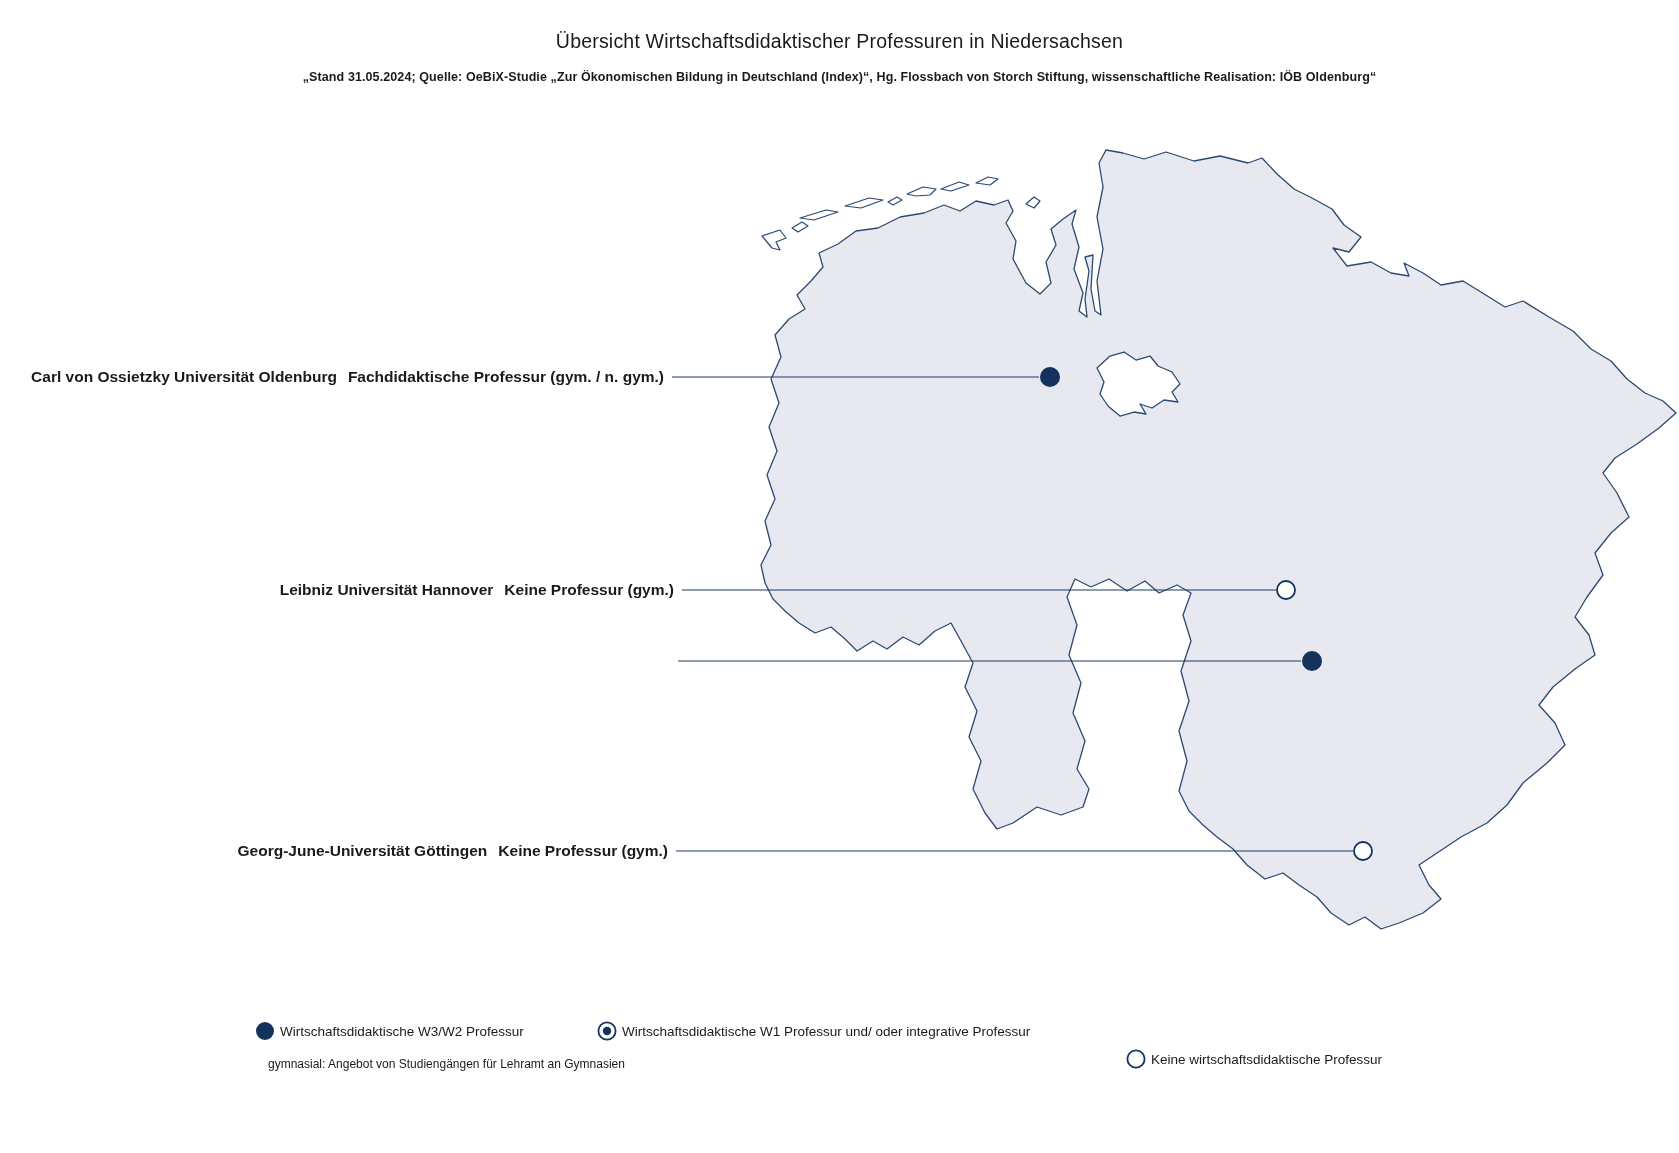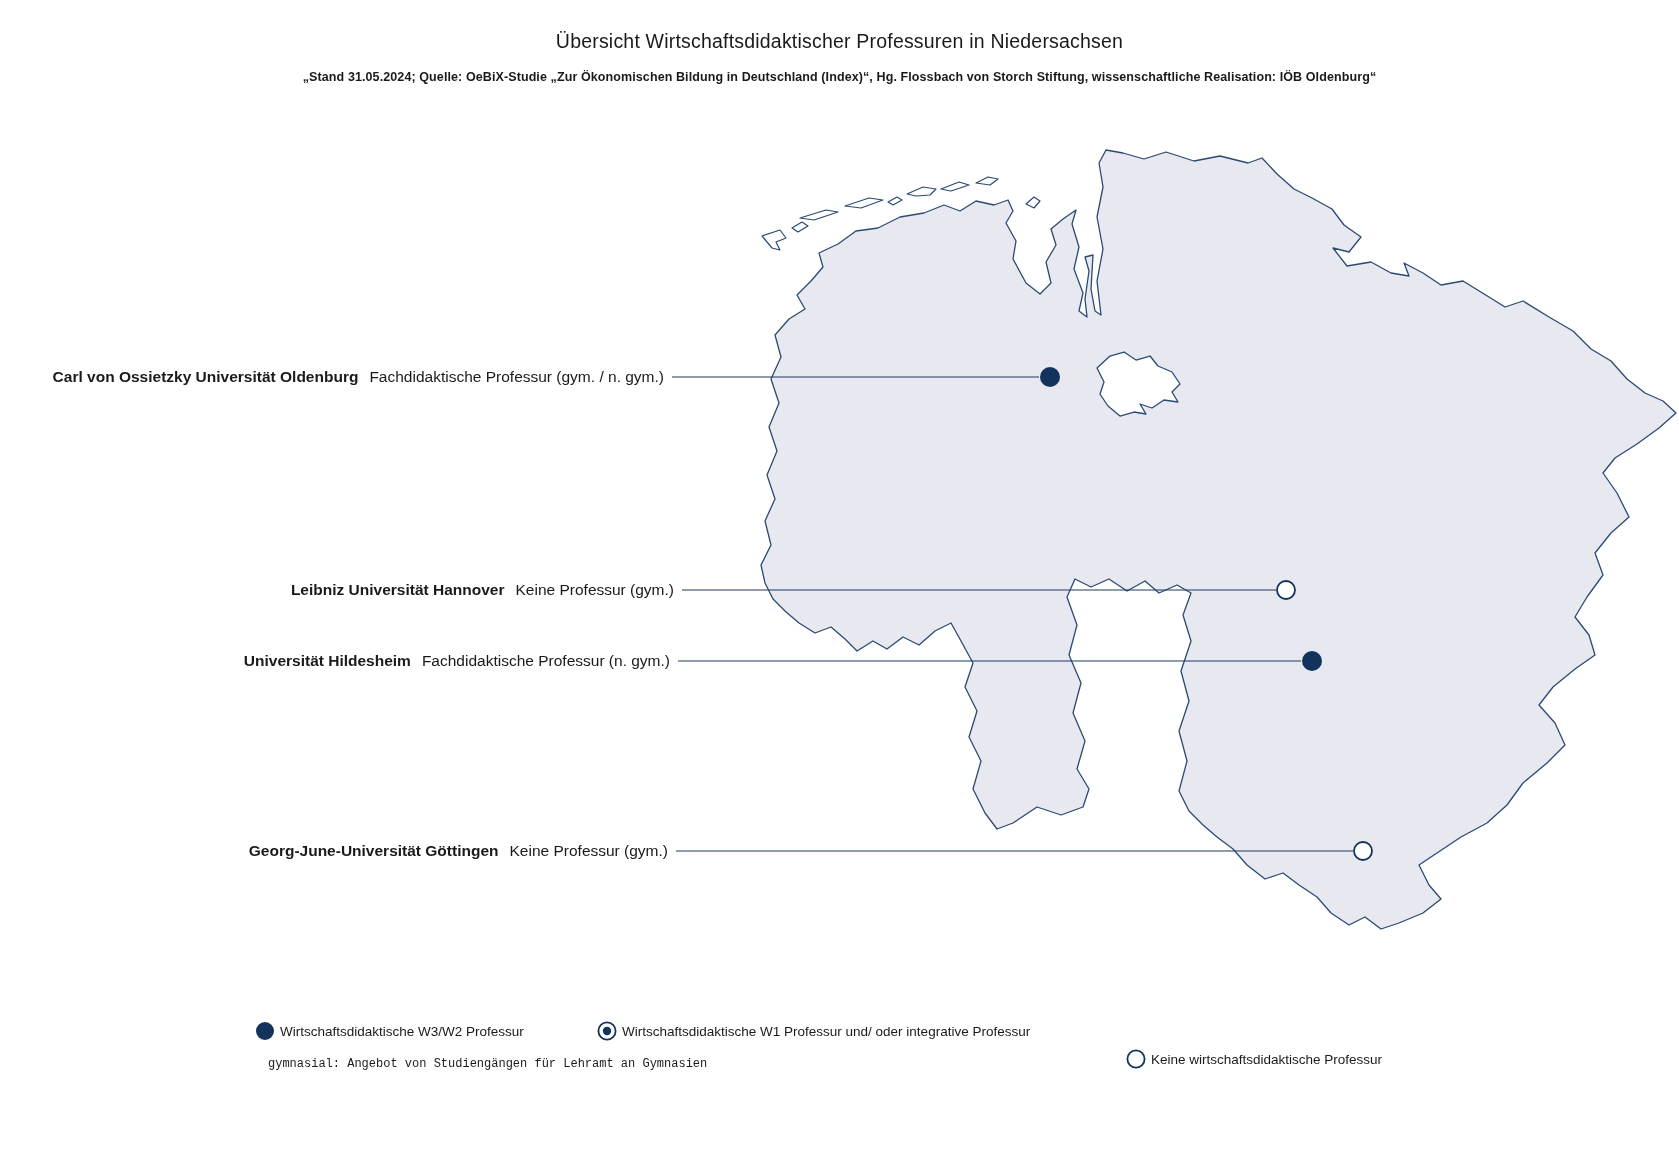--- a/index.html
+++ b/index.html
@@ -19,29 +19,29 @@
     position:absolute;top:70px;left:0;width:1679px;
     text-align:center;font-size:12.5px;font-weight:700;letter-spacing:.1px;
   }
   svg.map{position:absolute;left:0;top:0;}
   .uni-label{
     position:absolute;white-space:nowrap;
     font-size:15.5px;line-height:22px;height:22px;
     display:flex;gap:11px;align-items:flex-end;
   }
   .uni-name{font-weight:700;}
-  .uni-status{font-weight:400;}
+  .uni-status{font-weight:700;}
   .legend-item{
     position:absolute;display:flex;align-items:center;gap:5px;
     font-size:13.5px;white-space:nowrap;height:20px;
   }
   .legend-item svg{display:block;flex:0 0 auto;}
   .footnotes{
     position:absolute;left:268px;top:1054px;
-    font-size:12px;line-height:21px;font-weight:400;font-family:Liberation Mono, monospace;
+    font-size:12px;line-height:21px;font-weight:400;
   }
 </style>
 </head>
 <body>
 
 <div id="stage">
 
   <div class="title">Übersicht Wirtschaftsdidaktischer Professuren in Niedersachsen</div>
   <div class="subtitle">„Stand 31.05.2024; Quelle: OeBiX-Studie „Zur Ökonomischen Bildung in Deutschland (Index)“, Hg. Flossbach von Storch Stiftung, wissenschaftliche Realisation: IÖB Oldenburg“</div>
 
@@ -99,24 +99,20 @@
   </svg>
 
   <div class="uni-label" style="right:1015px;top:366px">
     <span class="uni-name">Carl von Ossietzky Universität Oldenburg</span>
     <span class="uni-status">Fachdidaktische Professur (gym. / n. gym.)</span>
   </div>
   <div class="uni-label" style="right:1005px;top:579px">
     <span class="uni-name">Leibniz Universität Hannover</span>
     <span class="uni-status">Keine Professur (gym.)</span>
   </div>
-  <div class="uni-label" style="right:1009px;top:650px">
-    <span class="uni-name">Universität Hildesheim</span>
-    <span class="uni-status">Fachdidaktische Professur (n. gym.)</span>
-  </div>
   <div class="uni-label" style="right:1011px;top:840px">
     <span class="uni-name">Georg-June-Universität Göttingen</span>
     <span class="uni-status">Keine Professur (gym.)</span>
   </div>
 
   <div class="legend-item" style="left:255px;top:1021px">
     <svg width="20" height="20">
       <circle cx="10" cy="10" r="9" fill="#14335c"></circle>
     </svg>
     <span>Wirtschaftsdidaktische W3/W2 Professur</span>

